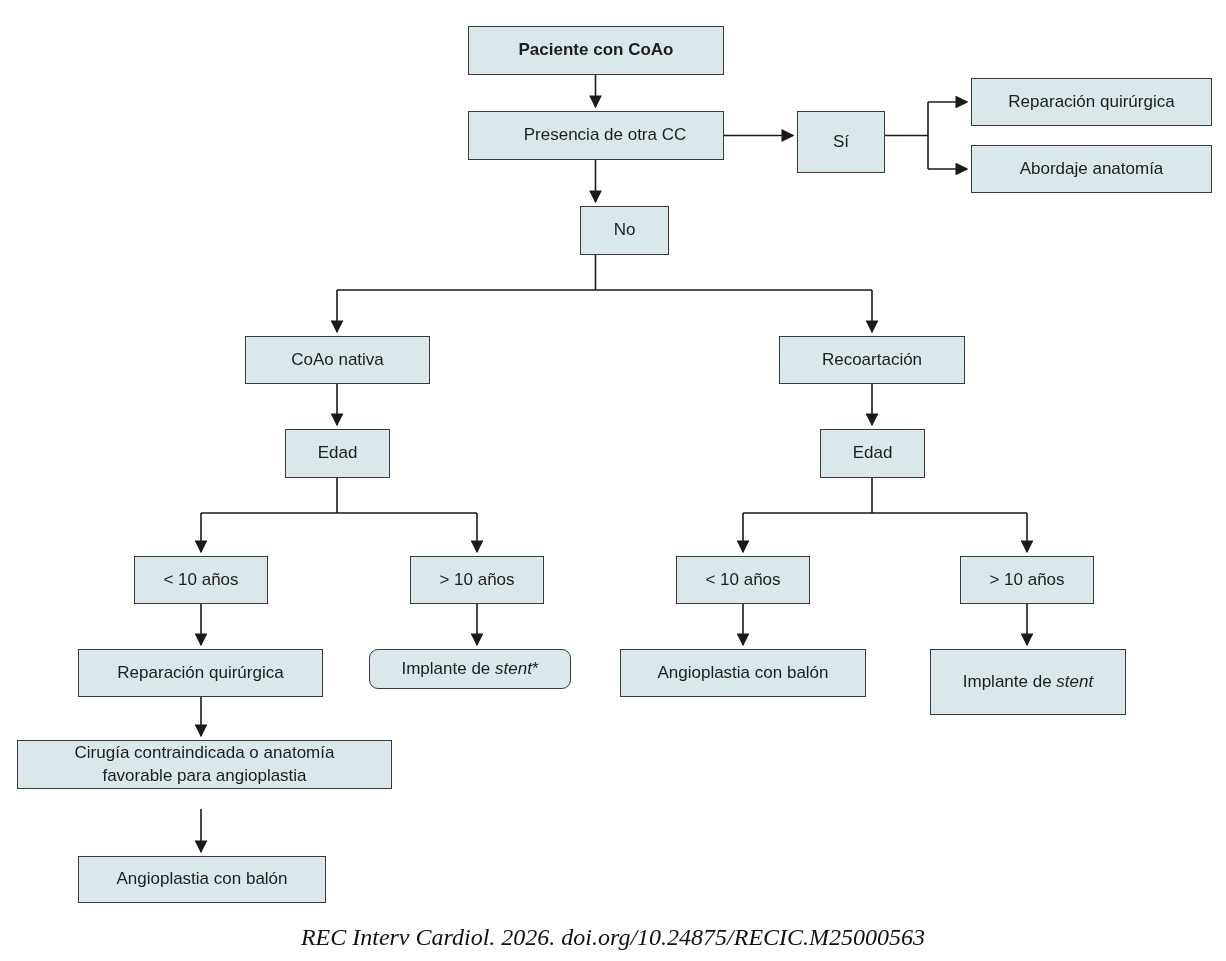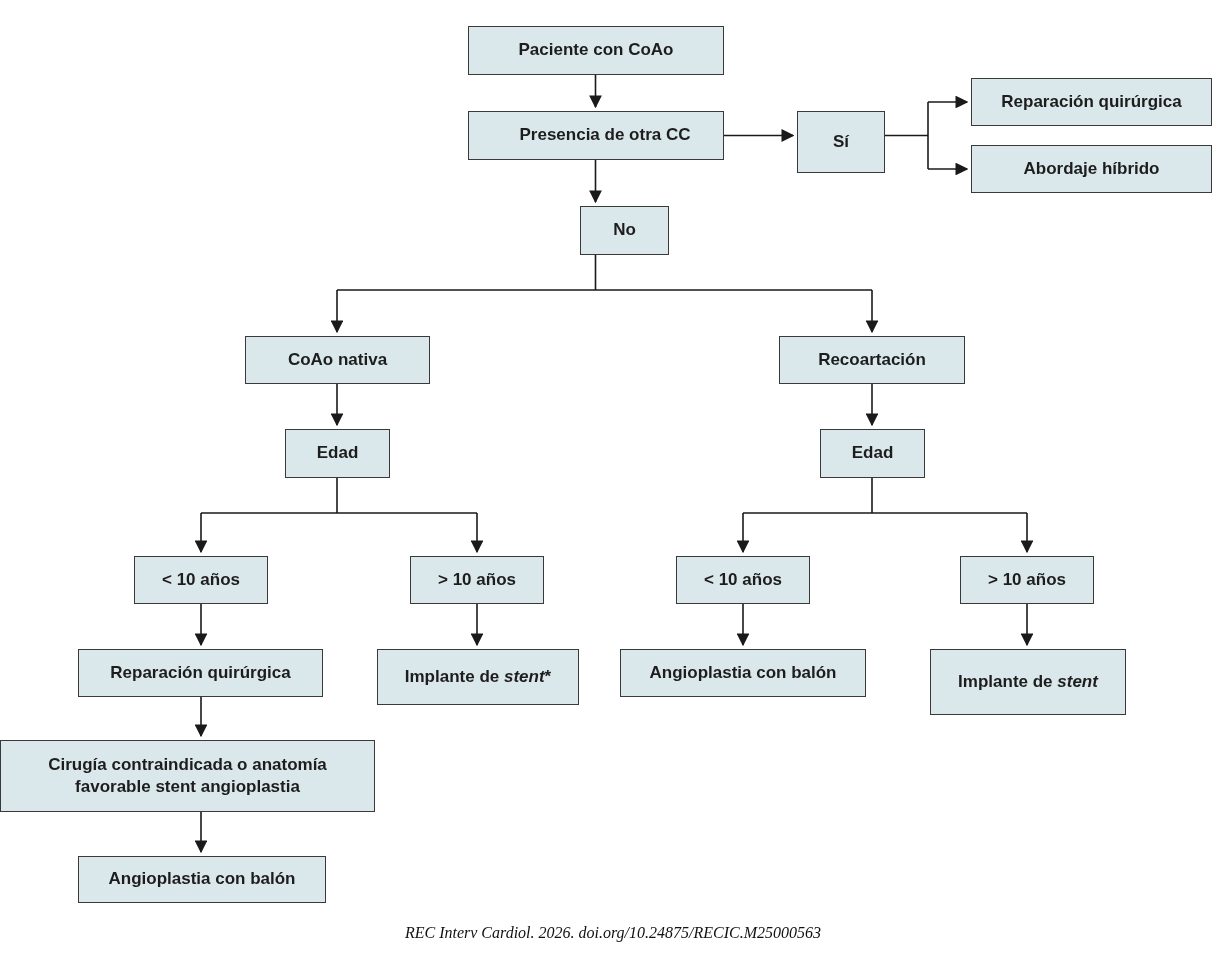--- a/index.html
+++ b/index.html
@@ -37,34 +37,33 @@
     border: 1.6px solid var(--box-border);
     display: flex;
     flex-direction: column;
     align-items: center;
     justify-content: center;
     text-align: center;
     font-size: 17px;
     line-height: 1.3;
     color: #1d1d1d;
     padding: 2px 6px;
-    font-weight: bold;
   }
   .node.bold { font-weight: bold; }
   .node .it { font-style: italic; }
   .node .row { white-space: pre; }
   .citation {
     position: absolute;
     left: 0;
     top: 924px;
     width: 1226px;
     text-align: center;
     font-family: "Liberation Serif", serif;
     font-style: italic;
-    font-size: 16px;
+    font-size: 24px;
     color: #111111;
   }
 </style>
 </head>
 <body>
 
 <div class="canvas">
 
   <svg class="connectors" viewBox="0 0 1226 961" xmlns="http://www.w3.org/2000/svg">
     <defs>
@@ -101,21 +100,21 @@
   </svg>
 
   <div class="node bold" style="left:468px; top:17px; width:256px; height:49px;margin-top:9px;">Paciente con CoAo</div>
 
   <div class="node" style="left:468px; top:111px; width:256px; height:49px;padding-left:24px;">Presencia de otra CC</div>
 
   <div class="node" style="left:797px; top:111px; width:88px; height:62px;">Sí</div>
 
   <div class="node" style="left:971px; top:78px; width:241px; height:48px;">Reparación quirúrgica</div>
 
-  <div class="node" style="left:971px; top:145px; width:241px; height:48px;">Abordaje híbrido</div>
+  <div class="node" style="left:971px; top:145px; width:241px; height:48px;">Abordaje anatomía</div>
 
   <div class="node" style="left:551px; top:206px; width:89px; height:49px;margin-left:29px;">No</div>
 
   <div class="node" style="left:245px; top:336px; width:185px; height:48px;">CoAo nativa</div>
 
   <div class="node" style="left:779px; top:336px; width:186px; height:48px;">Recoartación</div>
 
   <div class="node" style="left:285px; top:429px; width:105px; height:49px;">Edad</div>
 
   <div class="node" style="left:820px; top:429px; width:105px; height:49px;">Edad</div>
@@ -123,32 +122,32 @@
   <div class="node" style="left:134px; top:556px; width:134px; height:48px;">&lt; 10 años</div>
 
   <div class="node" style="left:410px; top:556px; width:134px; height:48px;">&gt; 10 años</div>
 
   <div class="node" style="left:676px; top:556px; width:134px; height:48px;">&lt; 10 años</div>
 
   <div class="node" style="left:960px; top:556px; width:134px; height:48px;">&gt; 10 años</div>
 
   <div class="node" style="left:78px; top:649px; width:245px; height:48px;">Reparación quirúrgica</div>
 
-  <div class="node" style="left:377px; top:649px; width:202px; height:56px;">
+  <div class="node" style="left:369px; top:649px; width:202px; height:40px;border-radius:9px;">
     <span class="row"><span>Implante de </span><span class="it">stent</span><span>*</span></span>
   </div>
 
   <div class="node" style="left:620px; top:649px; width:246px; height:48px;">Angioplastia con balón</div>
 
   <div class="node" style="left:930px; top:649px; width:196px; height:66px;">
     <span class="row"><span>Implante de </span><span class="it">stent</span><span></span></span>
   </div>
 
-  <div class="node" style="left:0; top:740px; width:375px; height:72px;">
+  <div class="node" style="left:17px; top:740px; width:375px; height:49px;">
     <div>Cirugía contraindicada o anatomía</div>
-    <div>favorable stent angioplastia</div>
+    <div>favorable para angioplastia</div>
   </div>
 
   <div class="node" style="left:78px; top:856px; width:248px; height:47px;">Angioplastia con balón</div>
 
   <div class="citation">REC Interv Cardiol. 2026. doi.org/10.24875/RECIC.M25000563</div>
 
 </div>
 
 </body></html>

